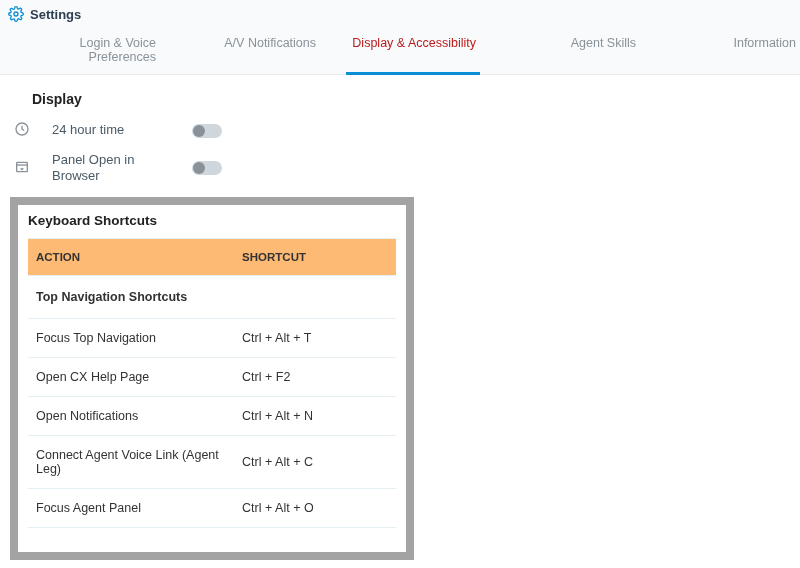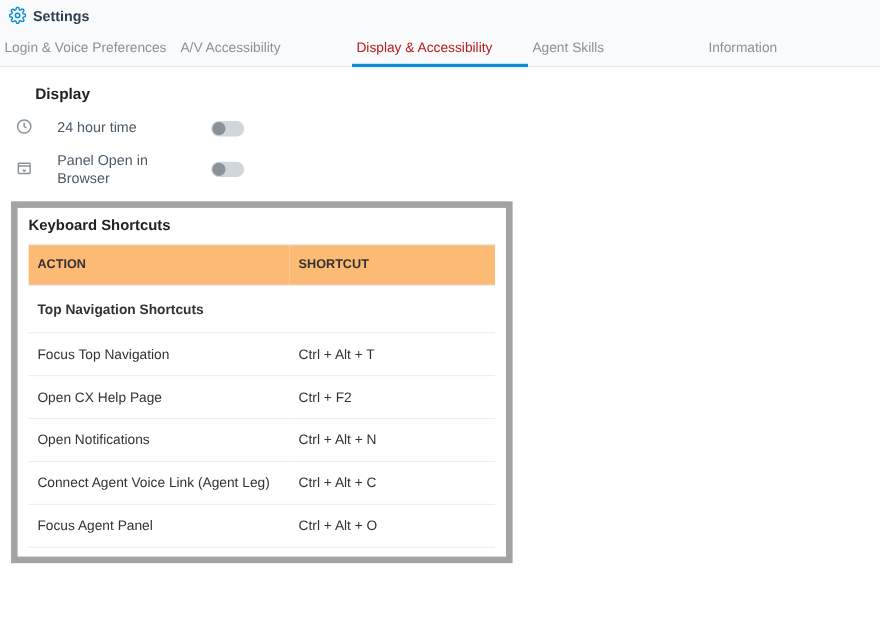--- a/index.html
+++ b/index.html
@@ -27,26 +27,27 @@
     color: #2d3e50;
   }
   .tabs {
     display: flex;
     background: #f8fafb;
     border-bottom: 1px solid #e6eaed;
     padding: 0;
   }
   .tab {
     flex: 1;
-    text-align: left;
+    text-align: right;
     padding: 10px 4px 10px 4px;
     font-size: 12.5px;
     color: #8a9299;
     cursor: pointer;
     position: relative;
+    margin-left: 26px;
   }
   .tab.active {
     color: #b91c1c;
     font-weight: 500;
   }
   .tab.active::after {
     content: "";
     position: absolute;
     left: 0; right: 0; bottom: -1px;
     height: 3px;
@@ -81,24 +82,24 @@
   .toggle::after {
     content: "";
     position: absolute;
     left: 1px; top: 1px;
     width: 12px; height: 12px;
     background: #8a9299;
     border-radius: 50%;
   }
 
   .highlight-box {
-    border: 6px solid #a3a3a3;
-    width: 456px;
+    border: 8px solid #a3a3a3;
+    width: 404px;
     margin-top: 6px;
-    padding: 8px 0 2px 0;
+    padding: 8px 0 18px 0;
   }
   .kb-title {
     font-weight: 700;
     font-size: 13.5px;
     color: #222;
     padding: 0 10px 10px 10px;
   }
 
   table.kb {
     width: calc(100% - 20px);
@@ -139,21 +140,21 @@
     <svg width="16" height="16" viewBox="0 0 24 24" fill="none" stroke="#0a8fd6" stroke-width="2">
       <circle cx="12" cy="12" r="3"></circle>
       <path d="M19.4 15a1.7 1.7 0 0 0 .3 1.8l.1.1a2 2 0 1 1-2.8 2.8l-.1-.1a1.7 1.7 0 0 0-1.8-.3 1.7 1.7 0 0 0-1 1.5V21a2 2 0 1 1-4 0v-.1a1.7 1.7 0 0 0-1-1.5 1.7 1.7 0 0 0-1.8.3l-.1.1a2 2 0 1 1-2.8-2.8l.1-.1a1.7 1.7 0 0 0 .3-1.8 1.7 1.7 0 0 0-1.5-1H3a2 2 0 1 1 0-4h.1a1.7 1.7 0 0 0 1.5-1 1.7 1.7 0 0 0-.3-1.8l-.1-.1a2 2 0 1 1 2.8-2.8l.1.1a1.7 1.7 0 0 0 1.8.3H9a1.7 1.7 0 0 0 1-1.5V3a2 2 0 1 1 4 0v.1a1.7 1.7 0 0 0 1 1.5 1.7 1.7 0 0 0 1.8-.3l.1-.1a2 2 0 1 1 2.8 2.8l-.1.1a1.7 1.7 0 0 0-.3 1.8V9a1.7 1.7 0 0 0 1.5 1H21a2 2 0 1 1 0 4h-.1a1.7 1.7 0 0 0-1.5 1z"></path>
     </svg>
   </span>
   <span class="title">Settings</span>
 </div>
 
 <div class="tabs">
   <div class="tab">Login &amp; Voice Preferences</div>
-  <div class="tab">A/V Accessibility</div>
+  <div class="tab">A/V Notifications</div>
   <div class="tab active">Display &amp; Accessibility</div>
   <div class="tab">Agent Skills</div>
   <div class="tab">Information</div>
 </div>
 
 <div class="content">
 
   <div class="section-title">Display</div>
 
   <div class="setting-row">

